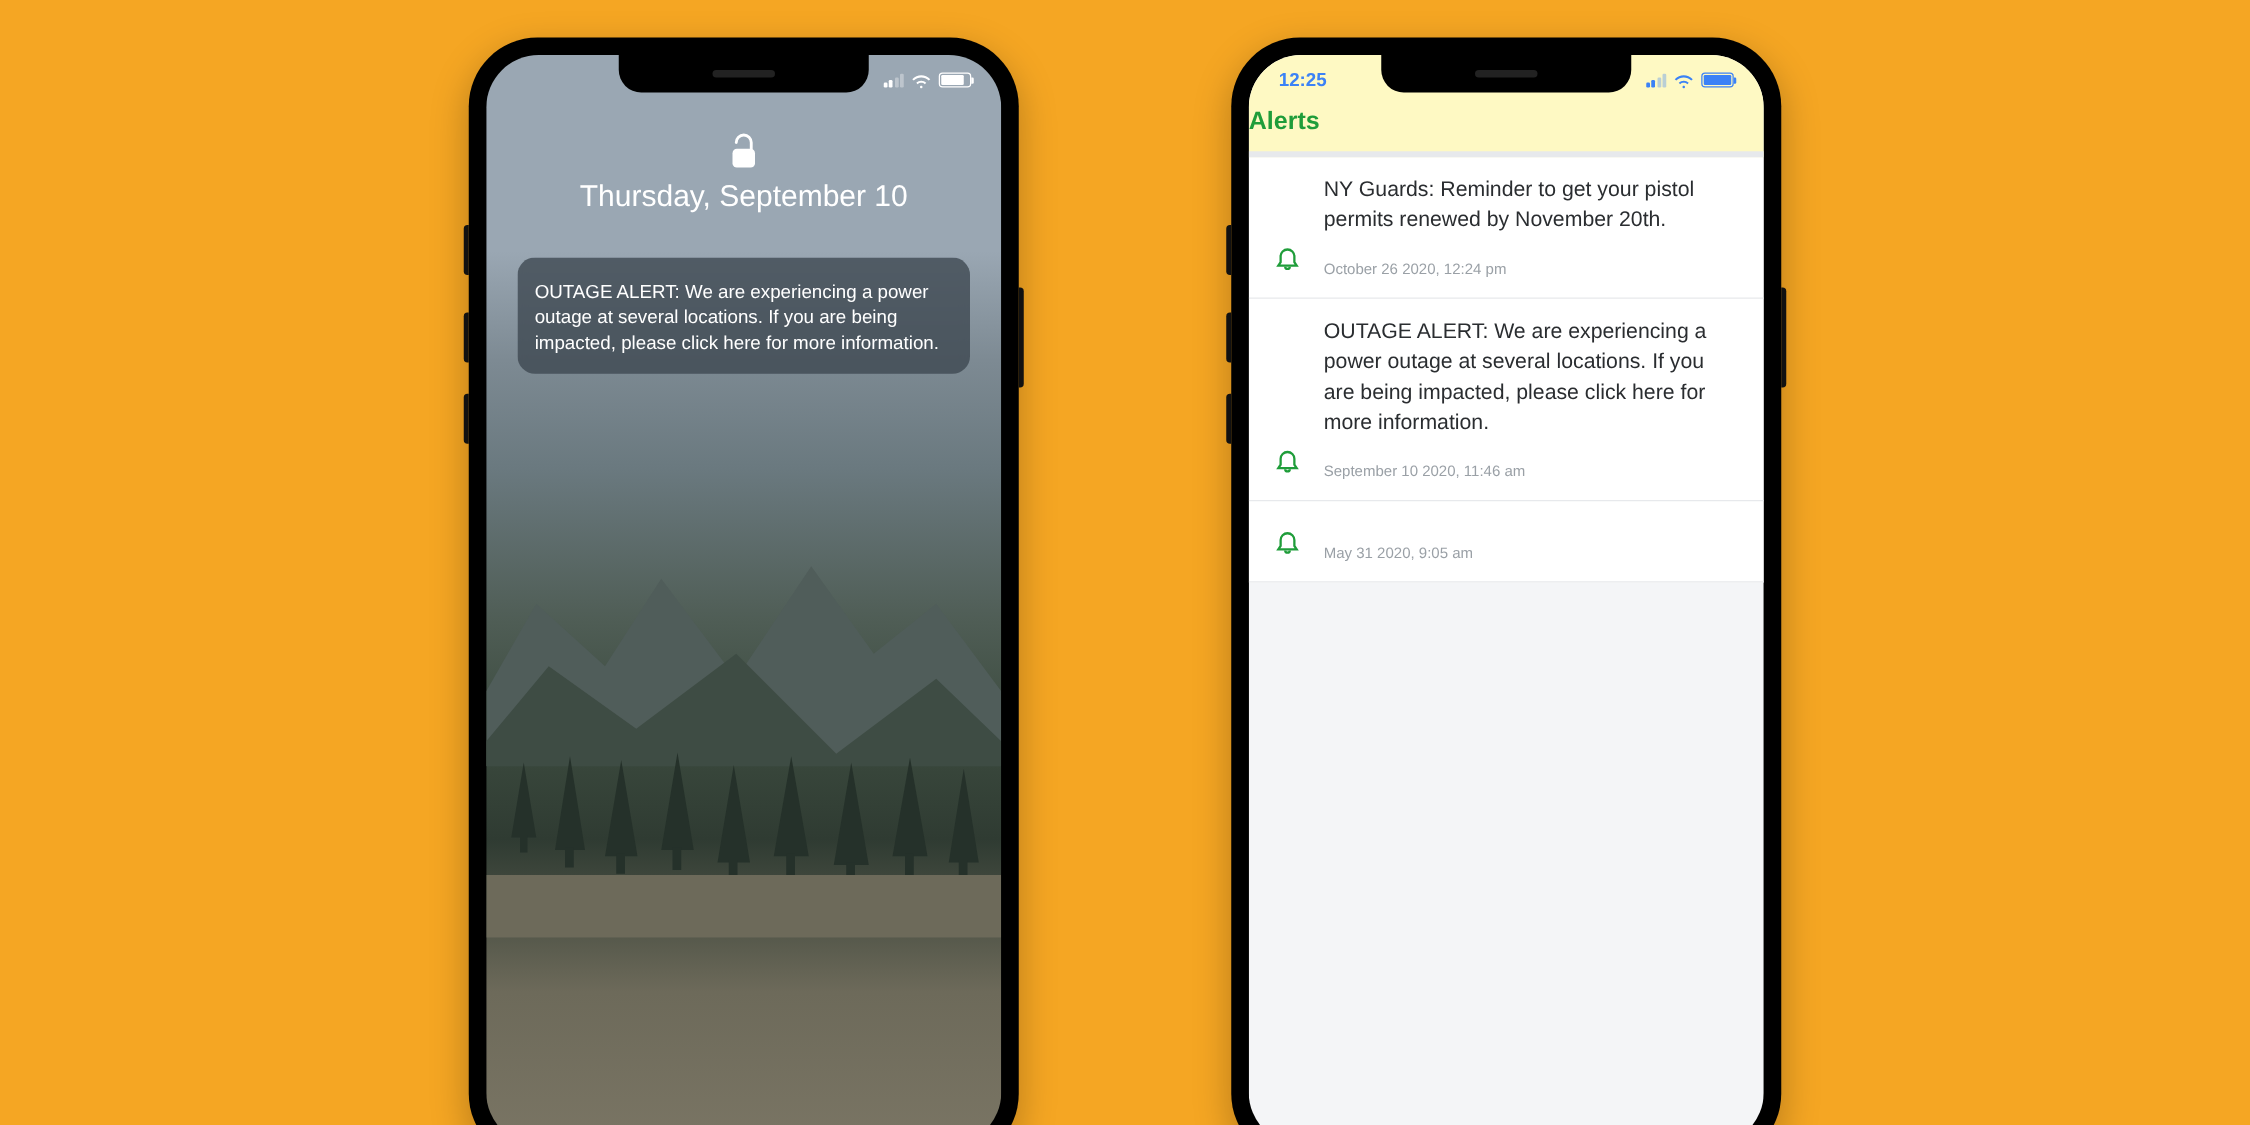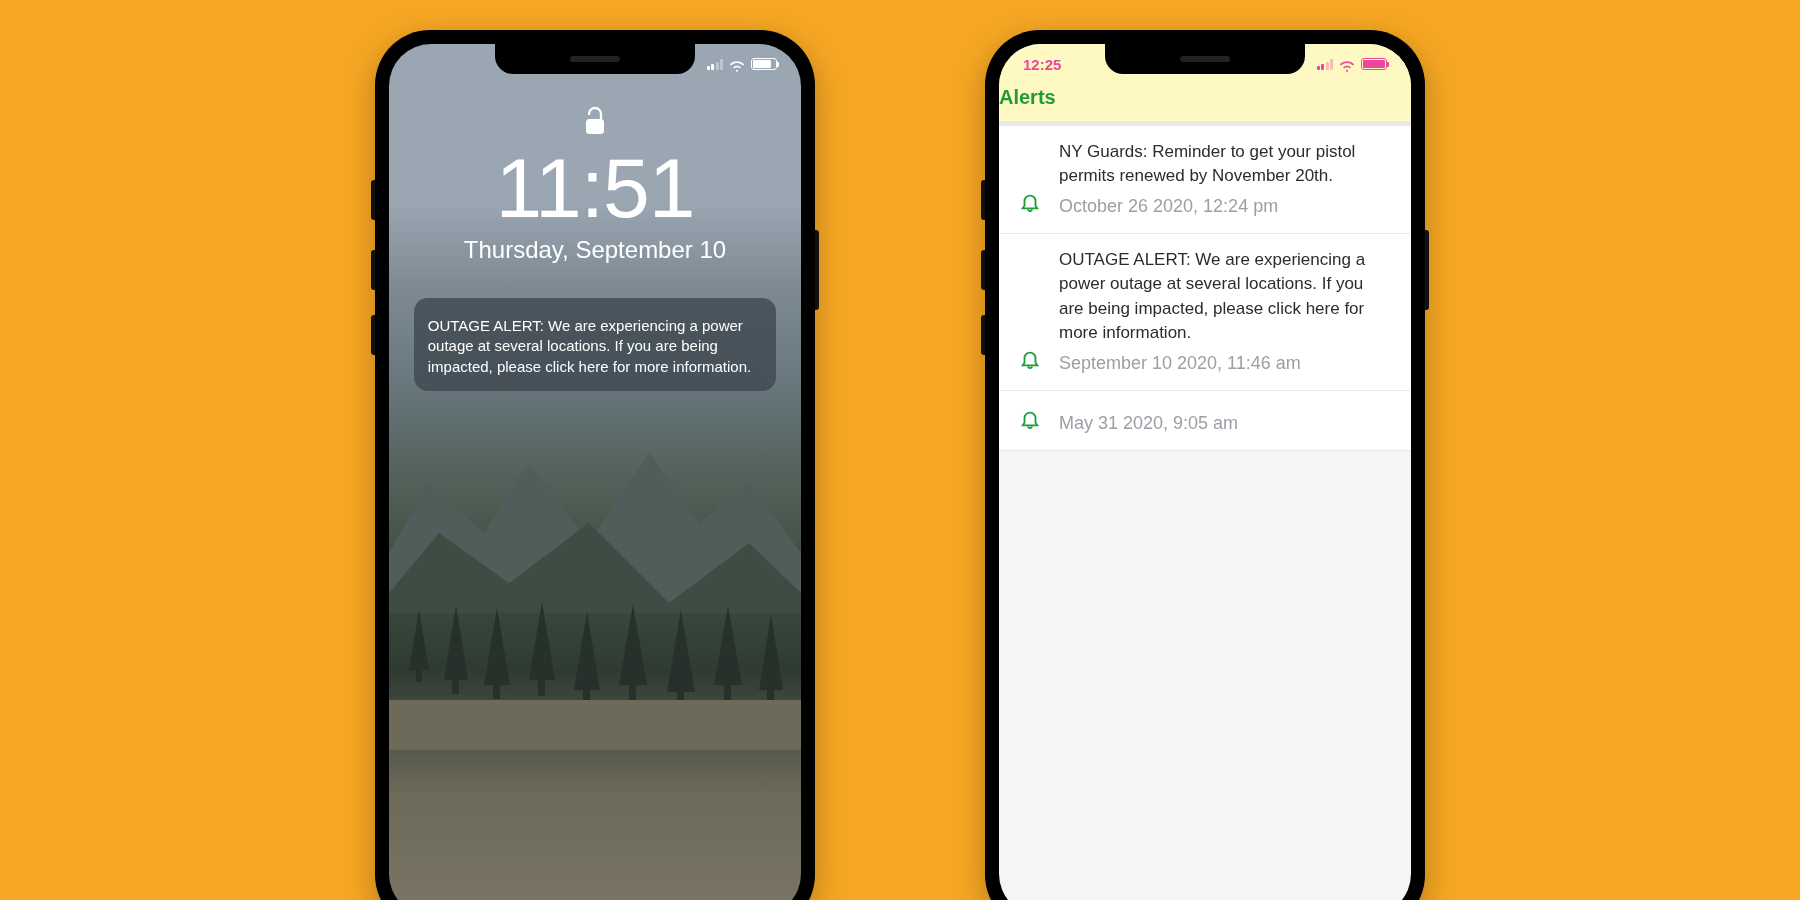--- a/index.html
+++ b/index.html
@@ -65,21 +65,21 @@
   .status-bar {
     position:absolute; top:8px; left:0; right:0;
     height:24px;
     display:flex; justify-content:space-between;
     padding:0 24px;
     z-index:40;
     font-size:15px; font-weight:600;
   }
   .status-left,.status-right{display:flex;align-items:center;gap:6px;}
   .status-bar.light{color:#fff;}
-  .status-bar.dark{color:#ec4899;}
+  .status-bar.dark{color:#3b82f6;}
 
   .sig-bars{display:flex;align-items:flex-end;gap:1.5px;height:11px;}
   .sig-bars span{width:3px;background:currentColor;border-radius:1px;}
   .sig-bars span:nth-child(1){height:4px;}
   .sig-bars span:nth-child(2){height:6px;}
   .sig-bars span:nth-child(3){height:8px;opacity:.35;}
   .sig-bars span:nth-child(4){height:11px;opacity:.35;}
   .wifi{width:16px;height:12px;}
   .battery{width:26px;height:12px;border:1px solid currentColor;border-radius:3px;position:relative;display:flex;align-items:center;padding:1px;}
   .battery::after{content:"";position:absolute;right:-3px;top:3px;width:2px;height:5px;background:currentColor;border-radius:0 1px 1px 0;}
@@ -187,22 +187,22 @@
     margin-top:2px;
   }
   .alert-bell svg{width:22px;height:22px;stroke:#1f9d3a;fill:none;stroke-width:2;}
   .alert-text{
     flex:1;
     font-size:17px;
     line-height:1.42;
     color:#2a2d30;
   }
   .alert-ts{
-    margin-top:8px;
-    font-size:18px;
+    margin-top:20px;
+    font-size:12px;
     color:#9aa0a6;
   }
   .alert-item:last-child .alert-text{
     
   }
 </style>
 </head>
 <body>
 
 <div class="phone">
@@ -265,21 +265,20 @@
         </svg>
       </div>
 
       <div class="lock-top">
         <span class="lock-icon">
           <svg viewBox="0 0 24 32">
               <path d="M18 13V8a6 6 0 0 0-12 0" fill="none" stroke="#fff" stroke-width="2.3" stroke-linecap="round"></path>
               <rect x="3" y="13" width="18" height="15" rx="3.5" fill="#fff"></rect>
             </svg>
         </span>
-        <div class="lock-time">11:51</div>
         <div class="lock-date">Thursday, September 10</div>
       </div>
 
       <div class="notif">
         <div class="notif-body">OUTAGE ALERT: We are experiencing a power outage at several locations. If you are being impacted, please click here for more information.</div>
       </div>
 
     </div>
   </div>
 </div>

